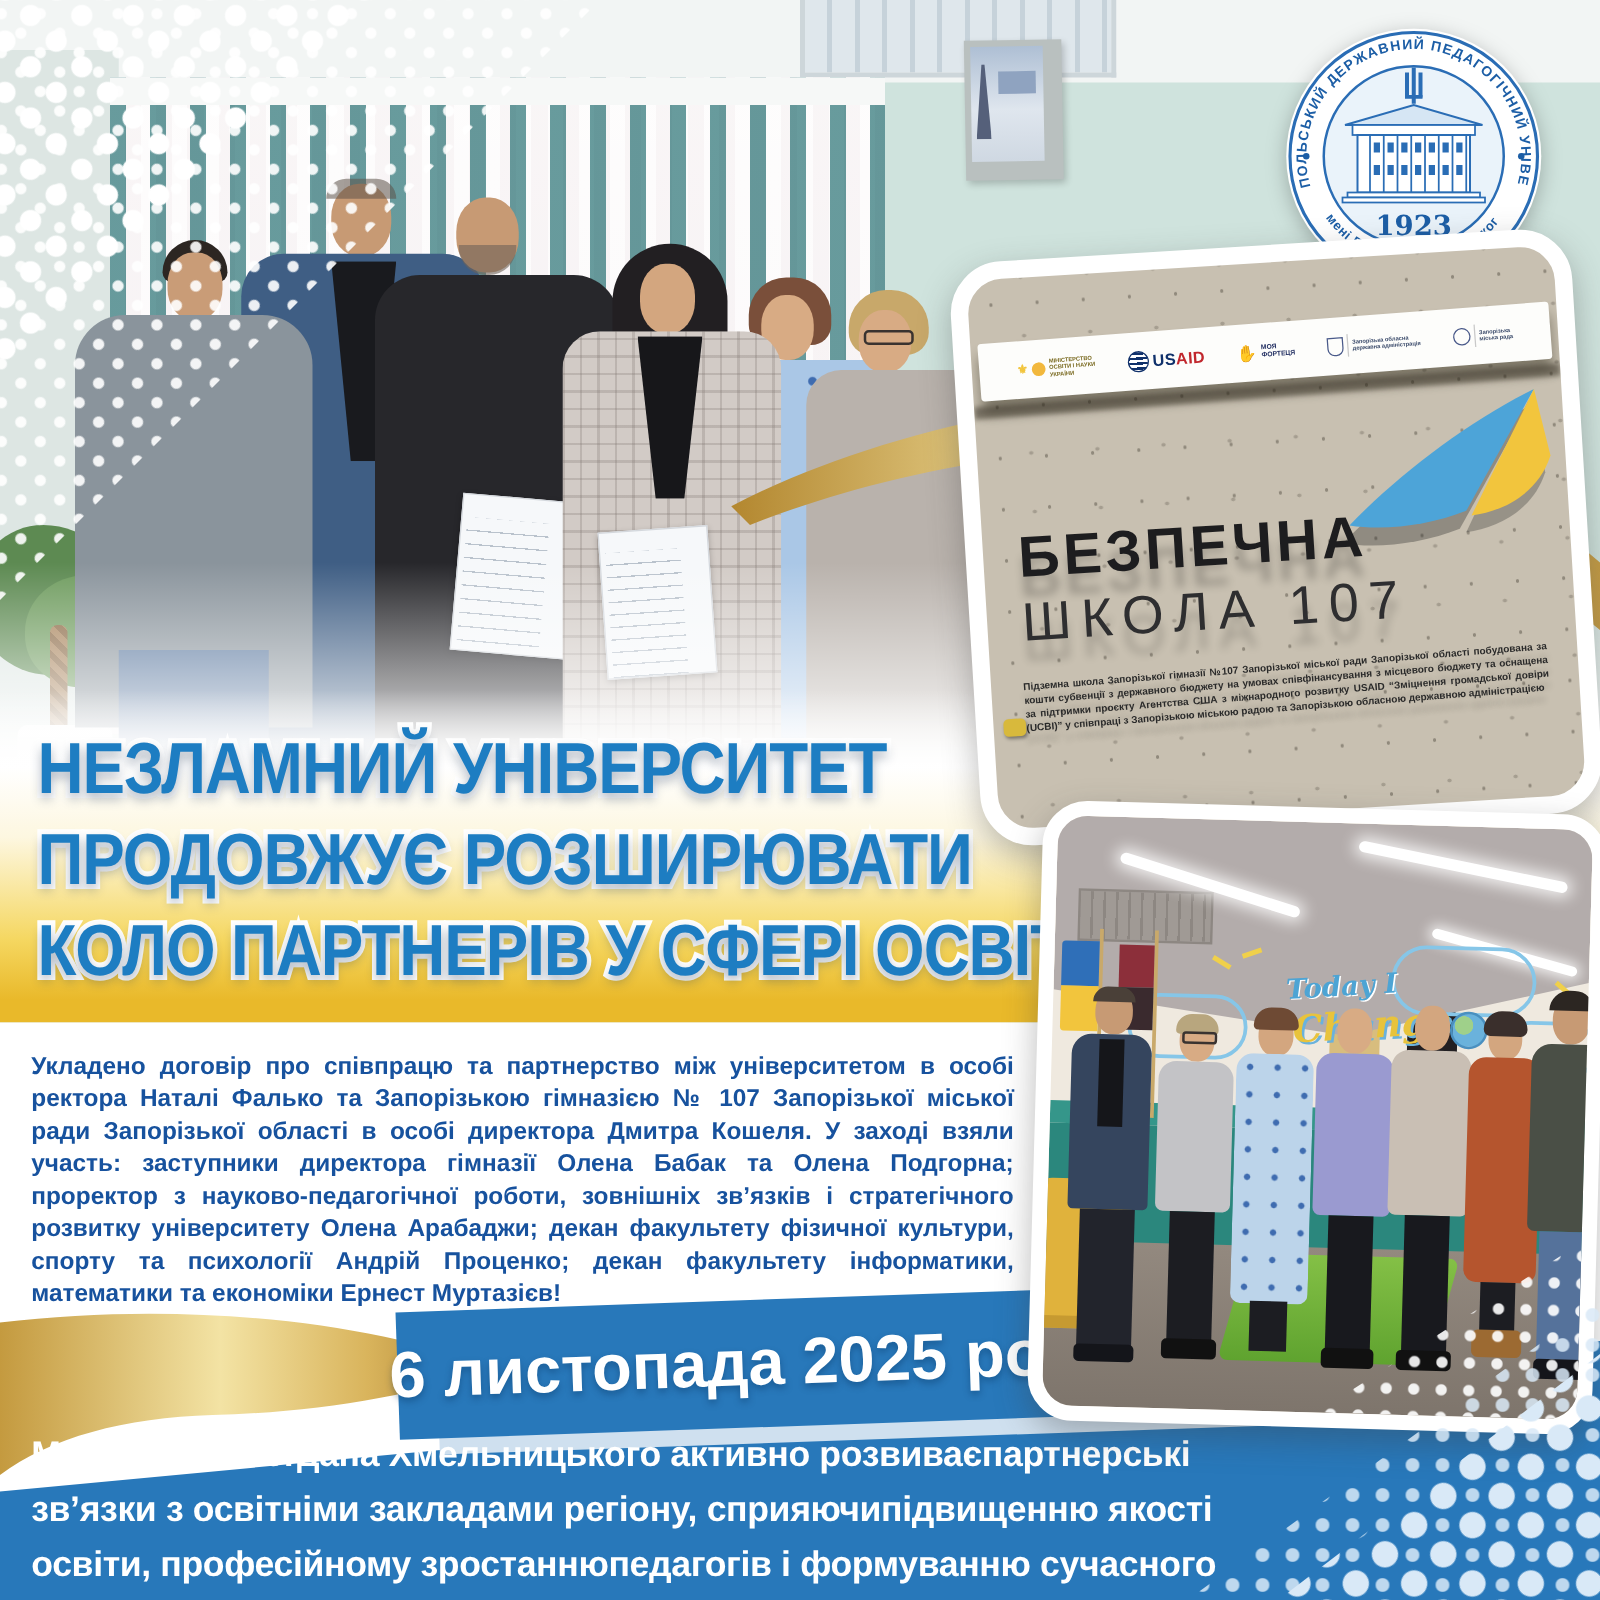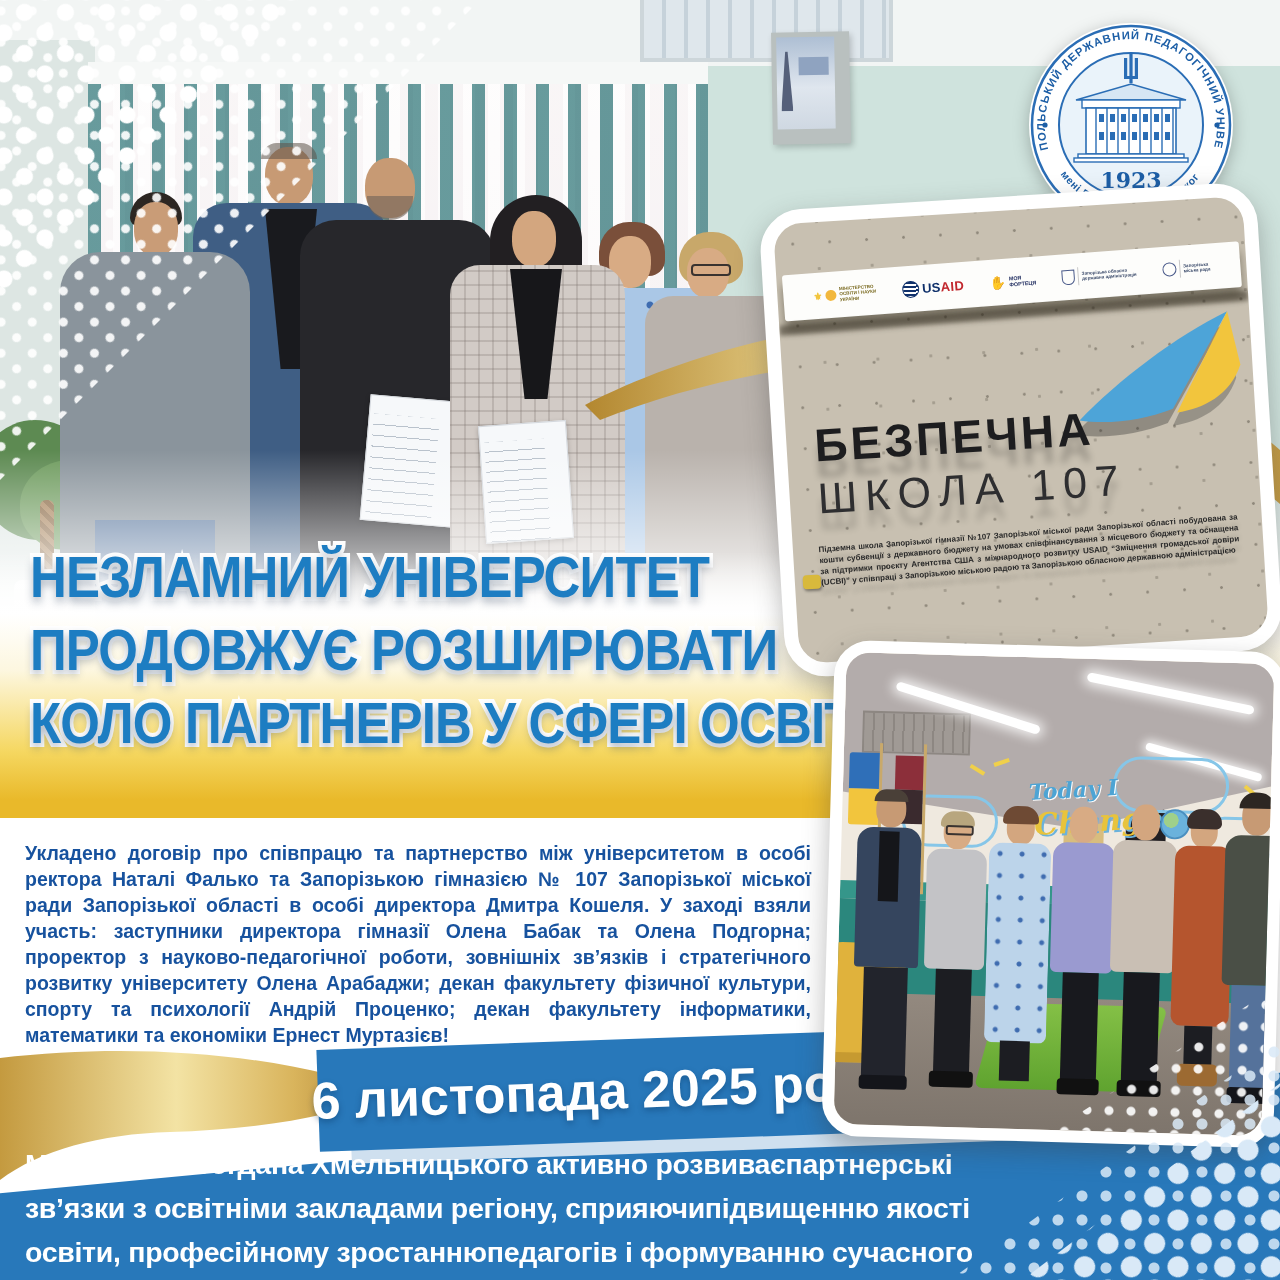--- a/index.html
+++ b/index.html
@@ -113,21 +113,21 @@
 
   <div class="abs" style="left:0;top:0;width:480px;height:480px;z-index:3;clip-path:polygon(0 0,100% 0,0 100%);pointer-events:none;">
     <div class="abs dots-sm" style="left:-150px;top:-150px;width:800px;height:800px;transform:rotate(45deg);opacity:.9;"></div>
     <div class="abs" style="left:0;top:0;width:480px;height:480px;clip-path:polygon(0 0,64% 0,0 64%);">
       <div class="abs dots-big" style="left:-150px;top:-150px;width:800px;height:800px;transform:rotate(45deg);"></div>
     </div>
   </div>
 
   <div class="abs" style="left:0;top:552px;width:1280px;height:266px;z-index:4;background:linear-gradient(180deg,rgba(255,255,255,0) 0px,rgba(255,255,255,.97) 62px,#fdf7e0 118px,#f5d760 200px,#e9b92a 248px,#e9b92a 100%);"></div>
 
-  <div class="abs" style="left:30px;top:540px;z-index:5;">
+  <div class="abs" style="left:30px;top:578px;z-index:5;">
     <div class="hline">НЕЗЛАМНИЙ УНІВЕРСИТЕТ</div>
     <div class="hline">ПРОДОВЖУЄ РОЗШИРЮВАТИ</div>
     <div class="hline">КОЛО ПАРТНЕРІВ У СФЕРІ ОСВІТИ</div>
   </div>
 
   <div class="abs" style="left:0;top:818px;width:1280px;height:462px;background:#ffffff;z-index:4;"></div>
 
   <div class="abs intro" style="left:25px;top:840px;width:786px;z-index:5;">Укладено договір про співпрацю та партнерство між університетом в особі ректора Наталі Фалько та Запорізькою гімназією № 107 Запорізької міської ради Запорізької області в особі директора Дмитра Кошеля. У заході взяли участь: заступники директора гімназії Олена Бабак та Олена Подгорна; проректор з науково-педагогічної роботи, зовнішніх зв’язків і стратегічного розвитку університету Олена Арабаджи; декан факультету фізичної культури, спорту та психології Андрій Проценко; декан факультету інформатики, математики та економіки Ернест Муртазієв!</div>
 
   <div class="abs" style="left:0;top:1000px;width:1280px;height:280px;z-index:12;background:#2878ba;clip-path:polygon(0 69%,100% 26%,100% 100%,0 100%);"></div>

